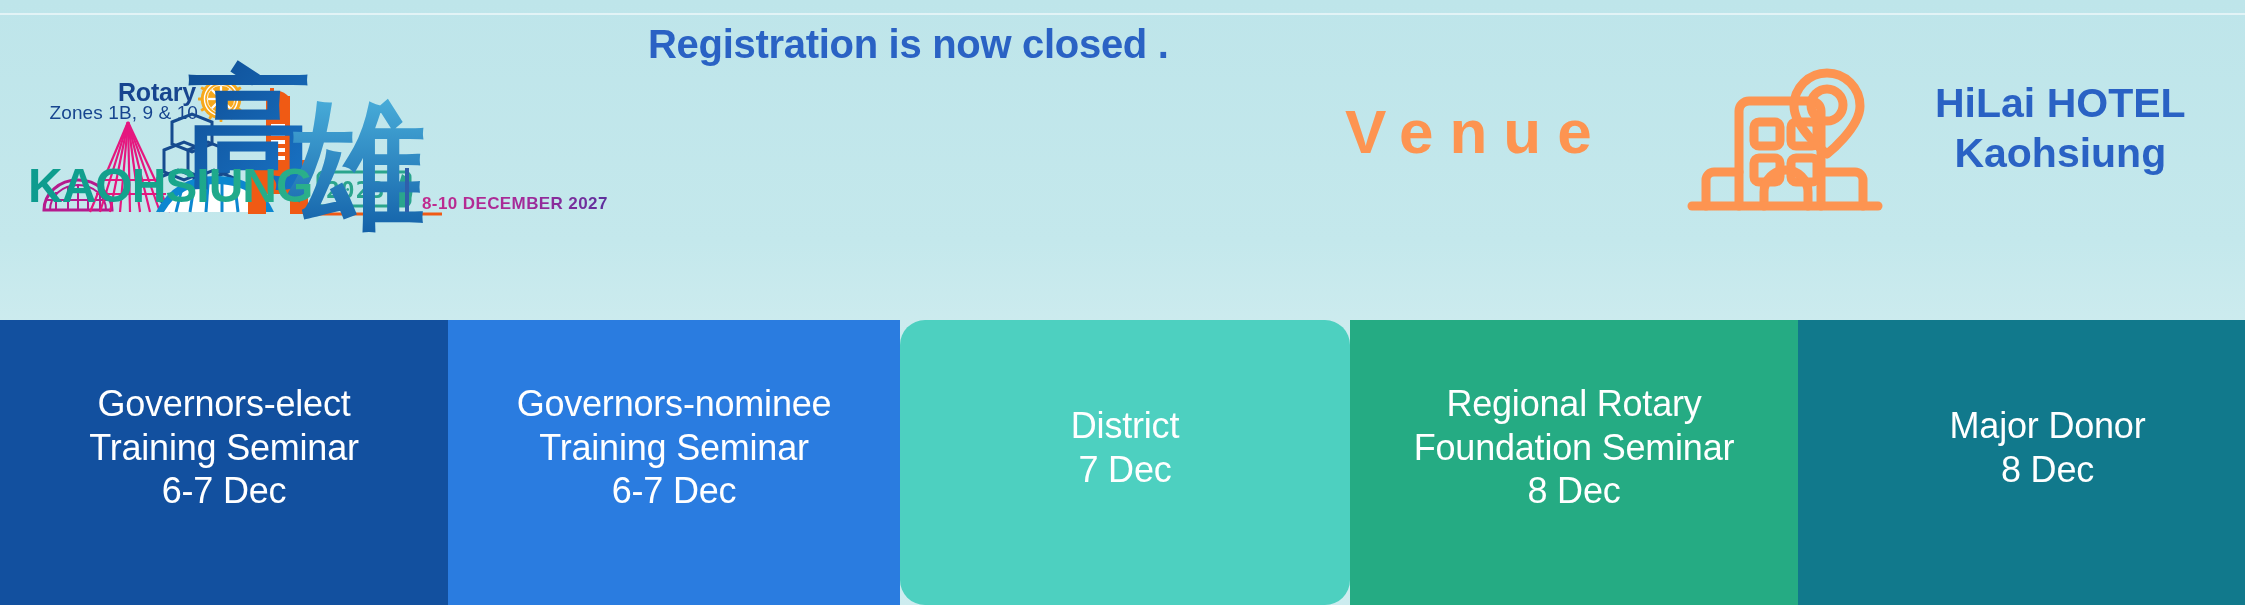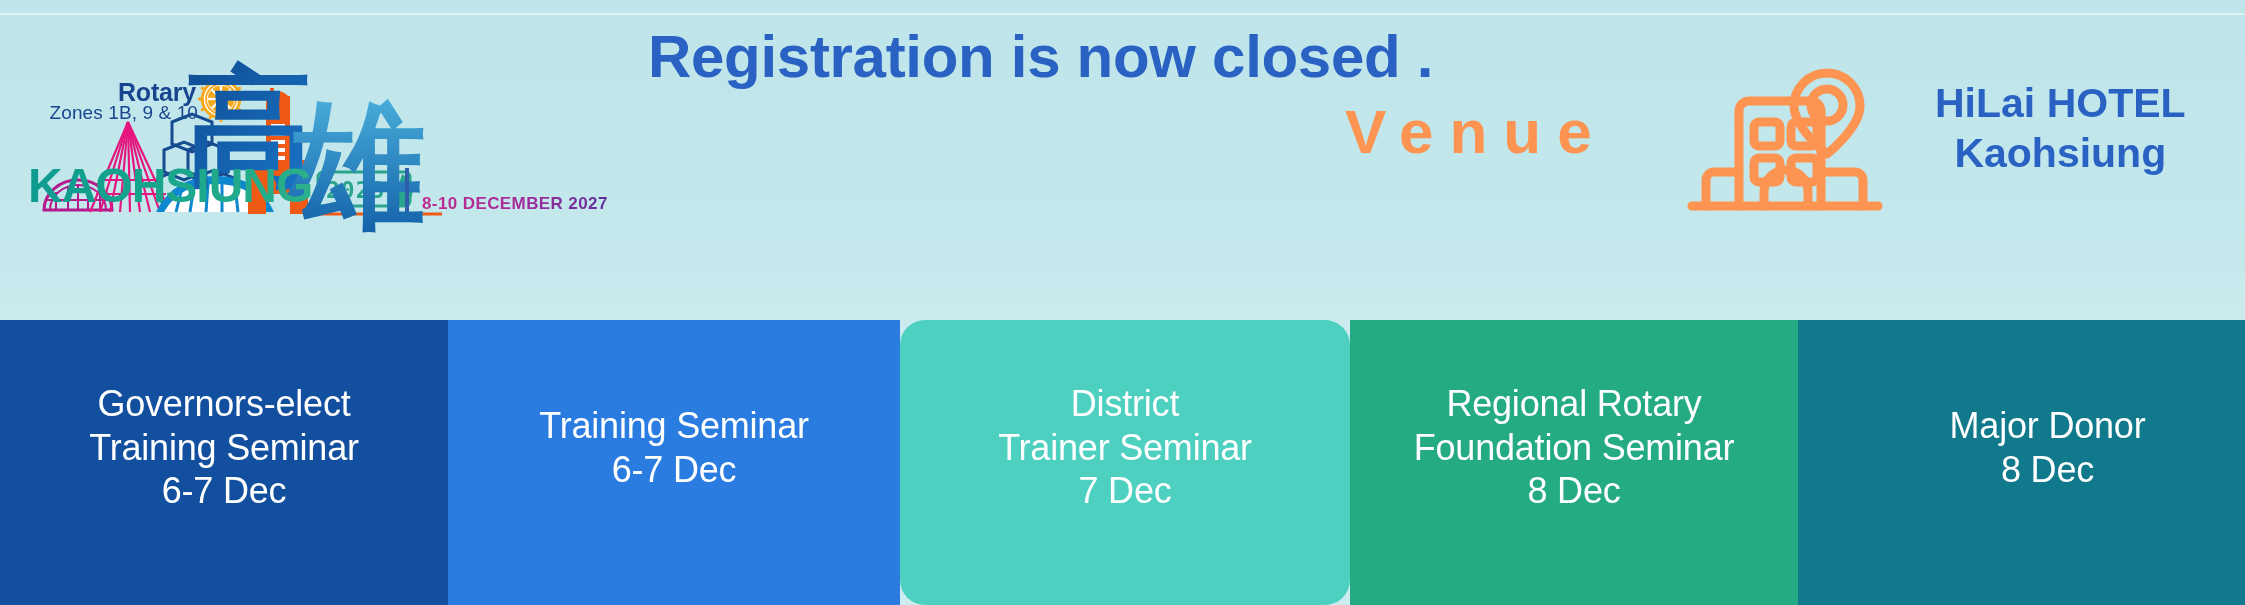--- a/index.html
+++ b/index.html
@@ -47,21 +47,21 @@
   }
   #inst-date{
     position:absolute;left:422px;top:176px;font-size:17px;font-weight:bold;
     letter-spacing:.4px;white-space:nowrap;
     background:linear-gradient(90deg,#c12a8e 0%,#a32a9a 55%,#5b2f9d 100%);
     -webkit-background-clip:text;background-clip:text;color:transparent;
   }
   
   #headline{
     position:absolute;left:648px;top:22px;
-    font-size:60px;font-weight:bold;color:#2a62c4;letter-spacing:-.3px;
+    font-size:40px;font-weight:bold;color:#2a62c4;letter-spacing:-.3px;
     white-space:nowrap;
   }
   
   #venue-word{
     position:absolute;left:1345px;top:96px;
     font-size:62px;font-weight:bold;color:#fd9451;letter-spacing:16px;
     white-space:nowrap;
   }
   #hotel-icon{position:absolute;left:1682px;top:58px;width:205px;height:155px;}
   #hotel-name{
@@ -252,29 +252,29 @@
     <div class="tile" style="background-color: rgb(18, 80, 159); width: 448px; flex: 0 0 448px;">
       <div class="pad">
         <span class="ln">Governors-elect</span>
         <span class="ln">Training Seminar</span>
         <span class="ln">6-7 Dec</span>
       </div>
     </div>
 
     <div class="tile" style="background-color: rgb(42, 124, 224); width: 452px; flex: 0 0 452px;">
       <div class="pad">
+        <span class="ln">Governors-nominee</span>
         <span class="ln">Training Seminar</span>
         <span class="ln">6-7 Dec</span>
       </div>
     </div>
 
     <div class="tile" style="background-color: rgb(77, 208, 192); width: 450px; flex: 0 0 450px; border-radius: 25px;">
       <div class="pad">
         <span class="ln">District</span>
-        <span class="ln">Trainer Seminar</span>
         <span class="ln">7 Dec</span>
       </div>
     </div>
 
     <div class="tile" style="background-color: rgb(37, 171, 131); width: 448px; flex: 0 0 448px;">
       <div class="pad">
         <span class="ln">Regional Rotary</span>
         <span class="ln">Foundation Seminar</span>
         <span class="ln">8 Dec</span>
       </div>

